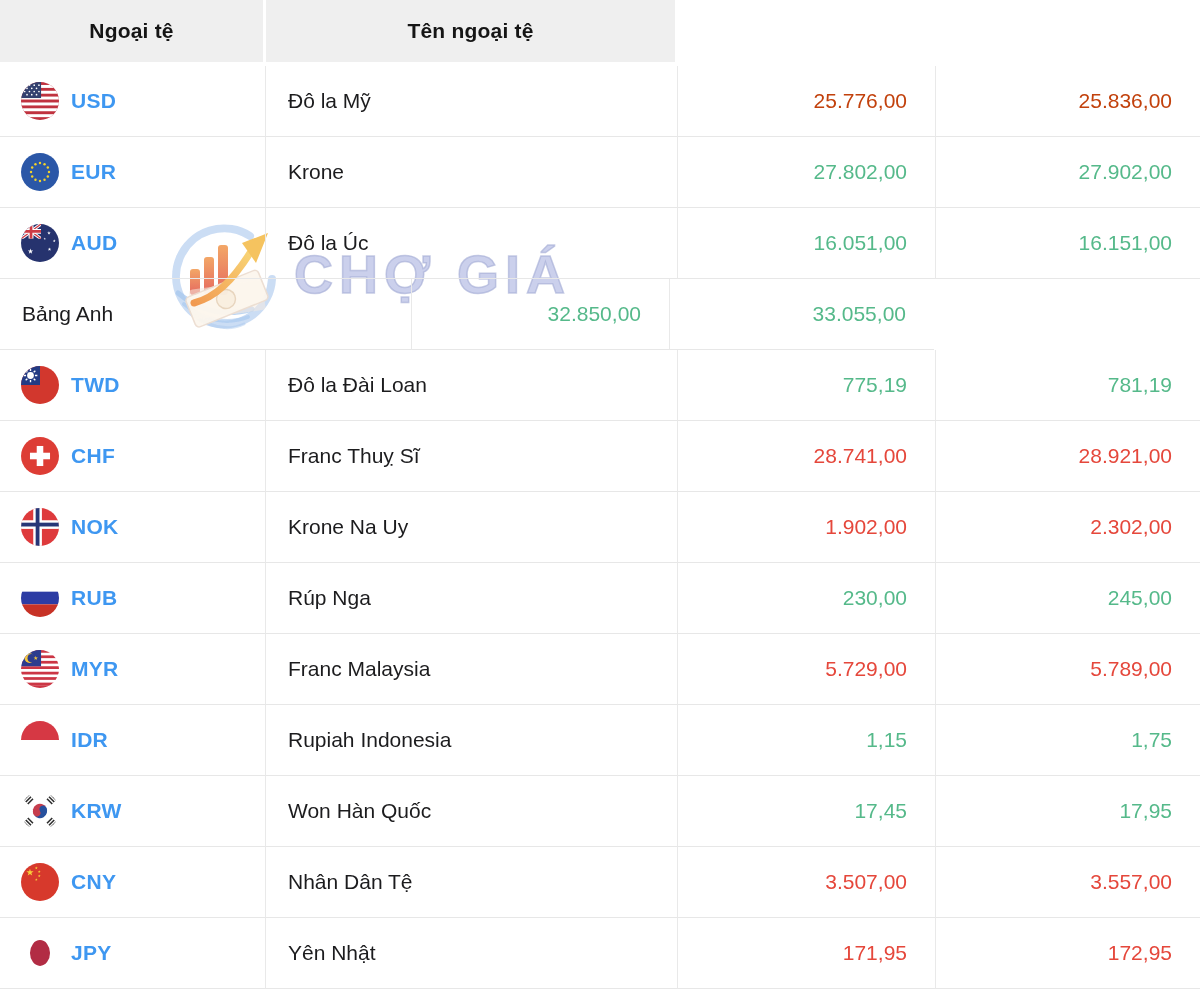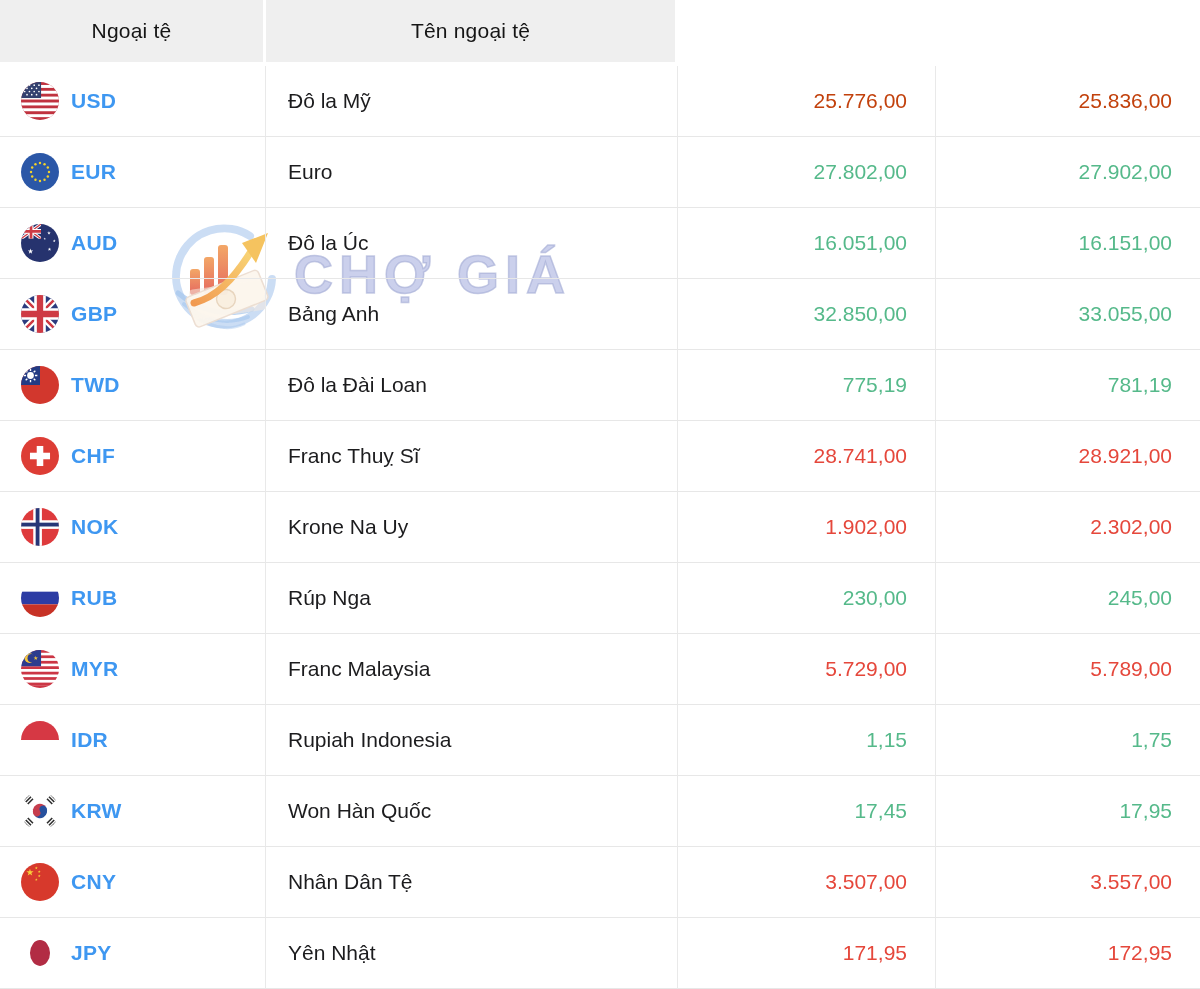--- a/index.html
+++ b/index.html
@@ -3,21 +3,21 @@
 <meta charset="utf-8">
 <style>
   *{box-sizing:border-box;margin:0;padding:0}
   html,body{background:#fff}
   body{font-family:"Liberation Sans",sans-serif;}
   .page{position:relative;width:1200px;height:989px;background:#fff;overflow:hidden}
   
   .hrow{display:flex;height:66px;position:relative;z-index:2}
   .hcell{background:#EFEFEF;border-right:3px solid #fff;border-bottom:4px solid #fff;
          display:flex;align-items:center;justify-content:center;
-         font-size:21px;font-weight:normal;color:#151515;letter-spacing:.2px}
+         font-size:21px;font-weight:bold;color:#151515;letter-spacing:.2px}
   .hcell.c4{border-right:none}
   .c1{width:266px}.c2{width:412px}.c3{width:258px}.c4{width:264px}
   
   .row{display:flex;height:71px;position:relative;z-index:2;background:transparent}
   .cell{border-right:1px solid #E9E9E9;border-bottom:1px solid #E7E7E7;
         display:flex;align-items:center;font-size:21px;color:#1C1C1E}
   .cell.c4{border-right:none}
   .cell.c1{padding-left:21px;gap:12px}
   .cell.c2{padding-left:22px}
   .cell.c3,.cell.c4{justify-content:flex-end;padding-right:28px}
@@ -119,21 +119,21 @@
                 <circle cx="10.6" cy="22.3" r="1.15"></circle>
                 <circle cx="9.5" cy="18" r="1.15"></circle>
                 <circle cx="10.6" cy="13.7" r="1.15"></circle>
                 <circle cx="13.7" cy="10.6" r="1.15"></circle>
               </g>
           </g>
         </svg>
       </span>
       <span class="code">EUR</span>
     </div>
-    <div class="cell c2">Euro</div>
+    <div class="cell c2">Krone</div>
     <div class="cell c3 val-up">27.802,00</div>
     <div class="cell c4 val-up">27.902,00</div>
   </div>
 
   <div class="row">
     <div class="cell c1">
       <span class="flag">
         <svg viewBox="0 0 36 36" width="38" height="38">
           <clipPath id="cpAU">
               <circle cx="18" cy="18" r="18"></circle>
@@ -160,37 +160,20 @@
         </svg>
       </span>
       <span class="code">AUD</span>
     </div>
     <div class="cell c2">Đô la Úc</div>
     <div class="cell c3 val-up">16.051,00</div>
     <div class="cell c4 val-up">16.151,00</div>
   </div>
 
   <div class="row">
-    <div class="cell c1">
-      <span class="flag">
-        <svg viewBox="0 0 36 36" width="38" height="38">
-          <clipPath id="cpGB">
-              <circle cx="18" cy="18" r="18"></circle>
-            </clipPath>
-          <g clip-path="url(#cpGB)">
-            <rect width="36" height="36" fill="#2B3B7E"></rect>
-            <path d="M0,0 L36,36 M36,0 L0,36" stroke="#fff" stroke-width="6.5"></path>
-            <path d="M0,0 L36,36 M36,0 L0,36" stroke="#CE3A44" stroke-width="2.4"></path>
-            <path d="M18,0 V36 M0,18 H36" stroke="#fff" stroke-width="11"></path>
-            <path d="M18,0 V36 M0,18 H36" stroke="#CE3A44" stroke-width="6"></path>
-          </g>
-        </svg>
-      </span>
-      <span class="code">GBP</span>
-    </div>
     <div class="cell c2">Bảng Anh</div>
     <div class="cell c3 val-up">32.850,00</div>
     <div class="cell c4 val-up">33.055,00</div>
   </div>
 
   <div class="row">
     <div class="cell c1">
       <span class="flag">
         <svg viewBox="0 0 36 36" width="38" height="38">
           <clipPath id="cpTW">

